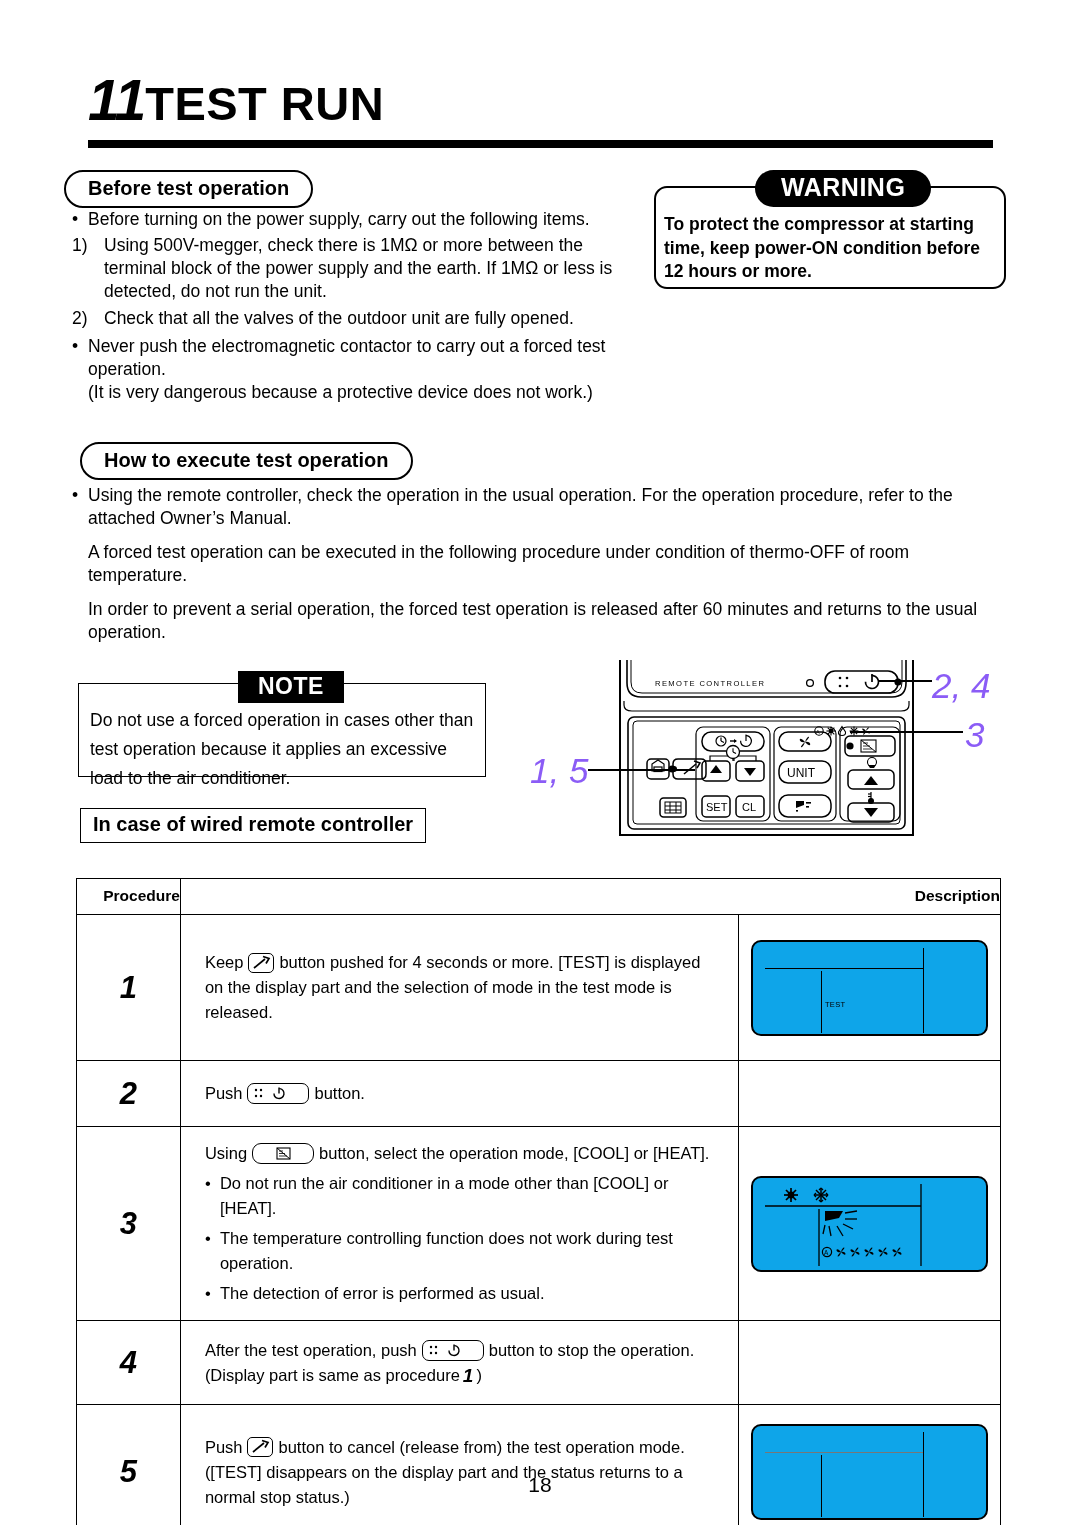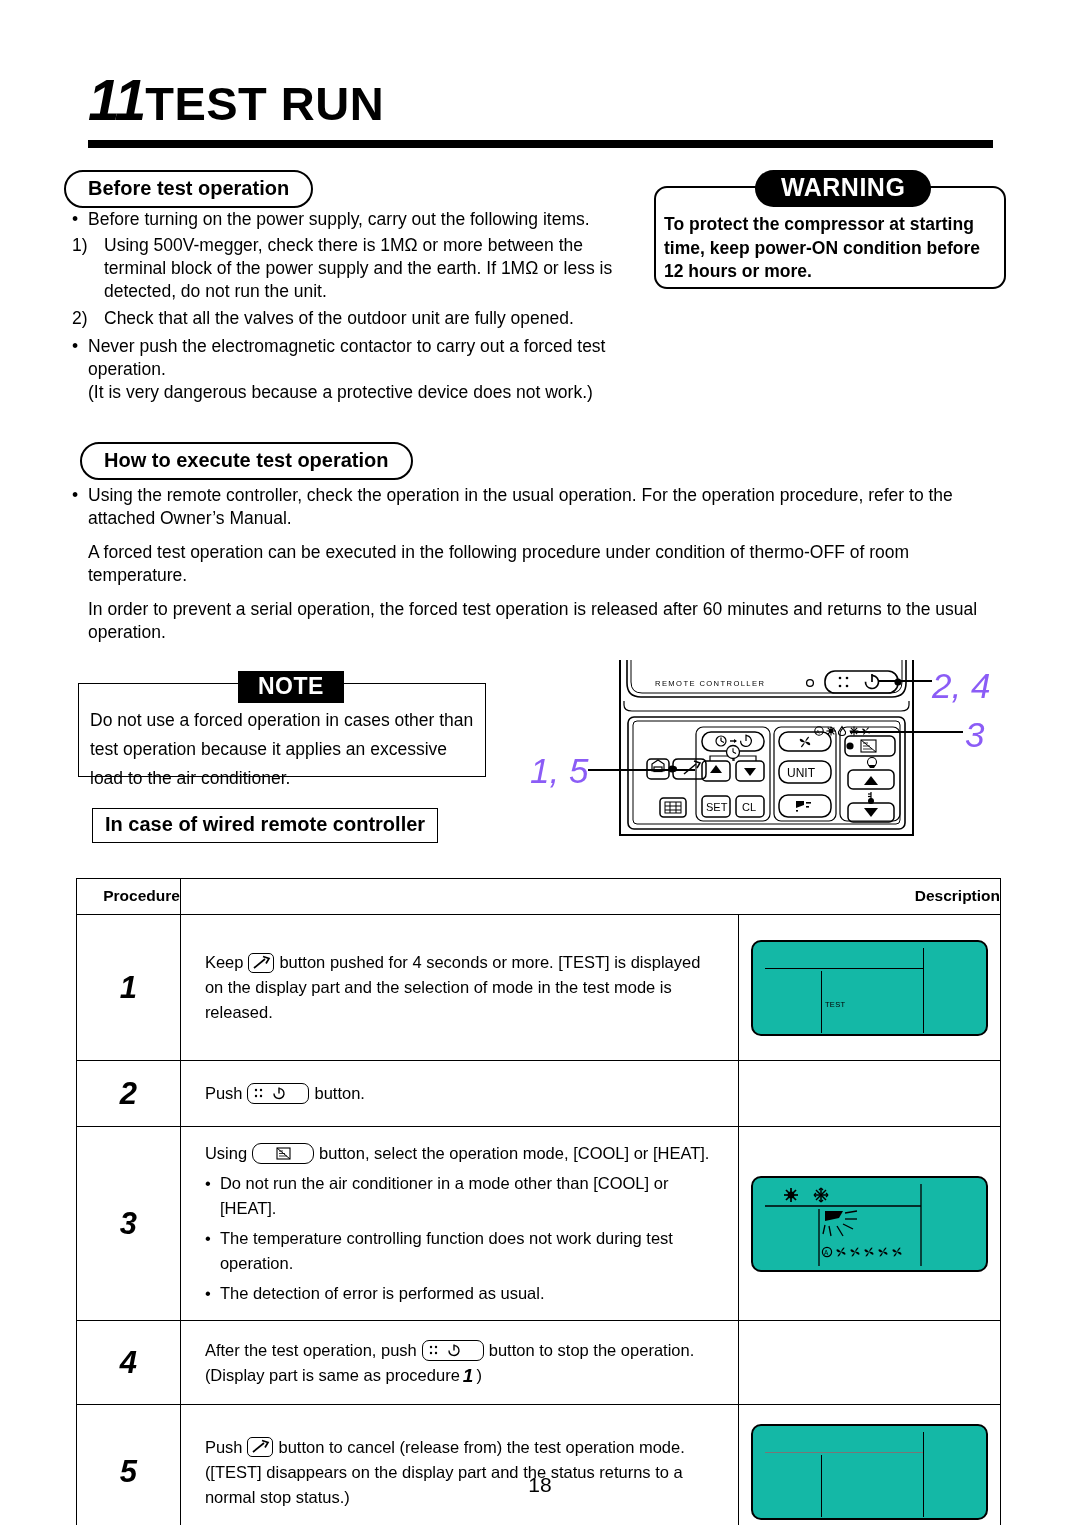--- a/index.html
+++ b/index.html
@@ -92,21 +92,21 @@
     letter-spacing:0.5px;
     z-index:3;
   }
   #note-text {
     position:absolute; left:90px; top:706px; width:390px;
     font-size:17.5px; line-height:29px; z-index:2;
   }
 
   
   #wired-head {
-    position:absolute; left:92px; top:808px;
+    position:absolute; left:80px; top:808px;
     border:1.6px solid #000; background:#fff;
     font-size:20px; font-weight:bold;
     padding:4px 12px 6px 12px;
     white-space:nowrap;
   }
 
   
   #remote-fig { position:absolute; left:520px; top:655px; width:500px; height:195px; }
   .callout {
     position:absolute; font-style:italic; font-weight:normal; color:#8b5cf6;
@@ -151,21 +151,21 @@
   .btn-mode {
     display:inline-block; width:62px; height:21px;
     border:1.5px solid #000; border-radius:9px;
     margin:0 5px; position:relative; vertical-align:-5px;
   }
 
   
   .lcd {
     width:237px; height:96px;
     border:2px solid #000; border-radius:10px;
-    position:relative; background:#14b8a6; margin:0 auto;
+    position:relative; background:#0ea5e9; margin:0 auto;
   }
   .lcd .hline { position:absolute; background:#000; height:1.3px; }
   .lcd .vline { position:absolute; background:#000; width:1.3px; }
   .lcd .lcdtext { position:absolute; font-size:7.5px; letter-spacing:0.3px; }
 
   
   #page-num {
     position:absolute; left:0; top:1473px; width:1080px;
     text-align:center; font-size:21px;
   }

